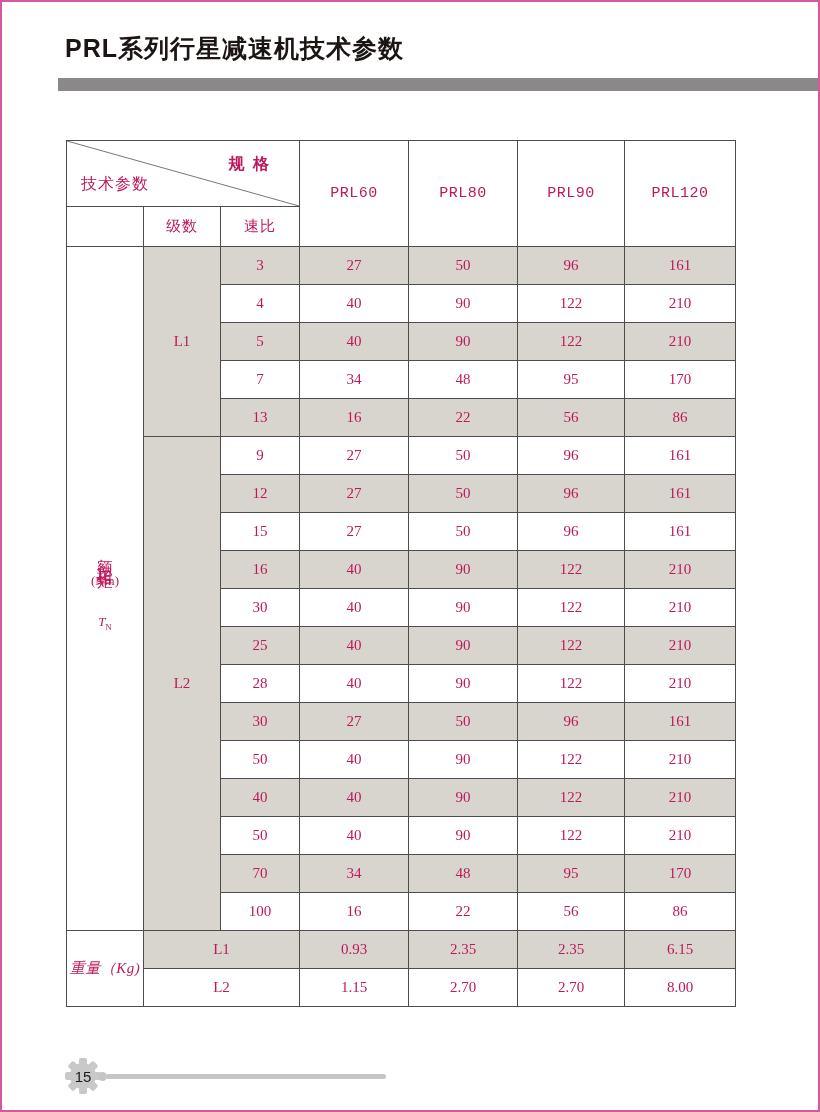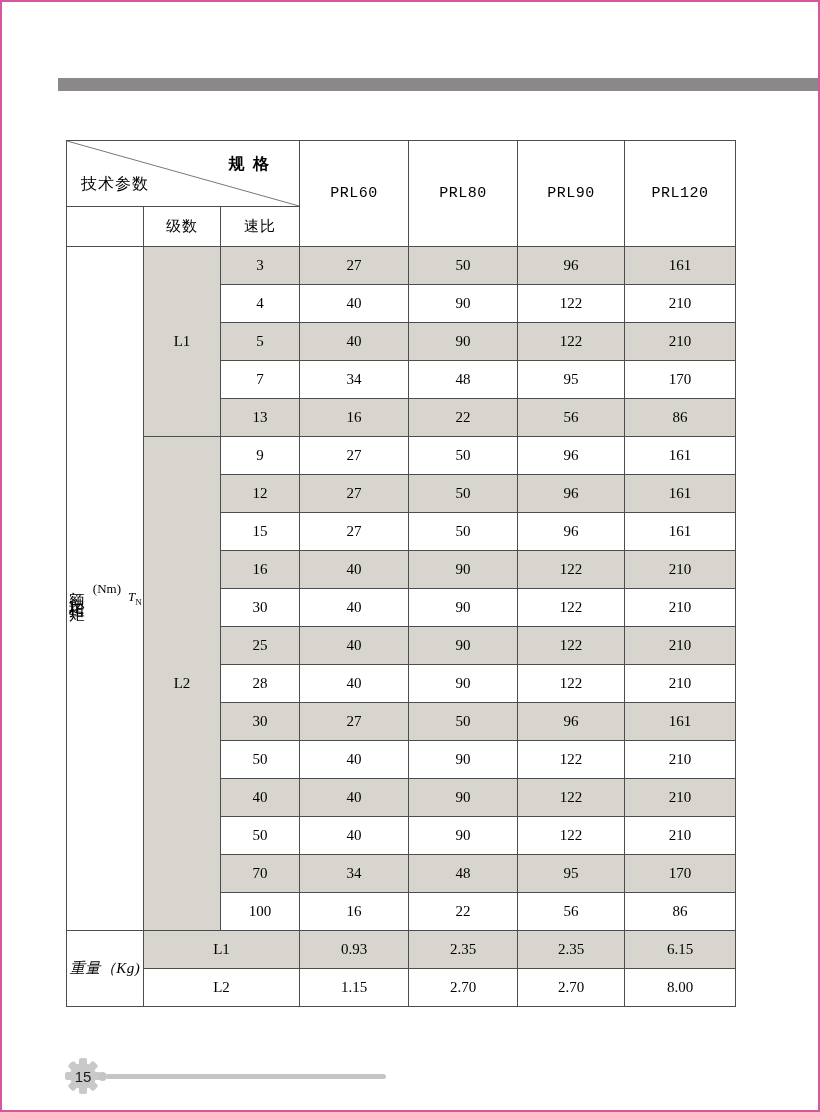--- a/index.html
+++ b/index.html
@@ -23,21 +23,21 @@
     width:760px; height:13px;
     background:#8b8889;
   }
 
   
   .spec-table-wrap { position:absolute; left:64px; top:138px; }
   table.spec-table {
     border-collapse:collapse; table-layout:fixed;
     width:669px;
     font-family:"Liberation Serif","DejaVu Serif",serif;
-    color:#000000;
+    color:#be185d;
   }
   table.spec-table td, table.spec-table th {
     border:1px solid #4d4d4d;
     text-align:center; vertical-align:middle;
     padding:0;
     font-weight:400;
     font-size:15px;
   }
   tr.hrow1 { height:66px; }
   tr.hrow2 { height:40px; }
@@ -68,21 +68,21 @@
     font-size:16px; font-weight:400; letter-spacing:1px;
   }
 
   
   tbody tr:nth-child(odd) td { background:#d8d5ce; }
   td.stage-cell { background:#d8d5ce !important; font-size:15px; }
   td.torque-label-cell, td.weight-label-cell { background:#ffffff !important; }
 
   
   .vwrap {
-    display:flex; flex-direction:row; align-items:center; justify-content:center;
+    display:flex; flex-direction:column; align-items:center; justify-content:center;
     gap:7px;
   }
   .vtext {
     writing-mode:vertical-lr; text-orientation:upright;
     font-size:16px; letter-spacing:5px; line-height:1.1;
   }
   .vunit { font-size:13px; }
   .vsym  { font-size:13px;margin-top:18px; }
   .vsym i { font-style:italic; font-family:"Liberation Serif","DejaVu Serif",serif; }
   .vsym sub { font-size:9px; }
@@ -100,20 +100,21 @@
     position:absolute; left:104px; top:1071.5px;
     width:280px; height:5px; border-radius:3px;
     background:#c5c5c5;
   }
 </style>
 </head>
 <body>
 
 <div class="page">
 
+  <div class="page-title">PRL系列行星减速机技术参数</div>
   <div class="accent-bar"></div>
 
   <div class="spec-table-wrap">
     <table class="spec-table">
       <colgroup>
         <col style="width:77px">
           <col style="width:77px">
           <col style="width:79px">
         <col style="width:109px">
           <col style="width:109px">

